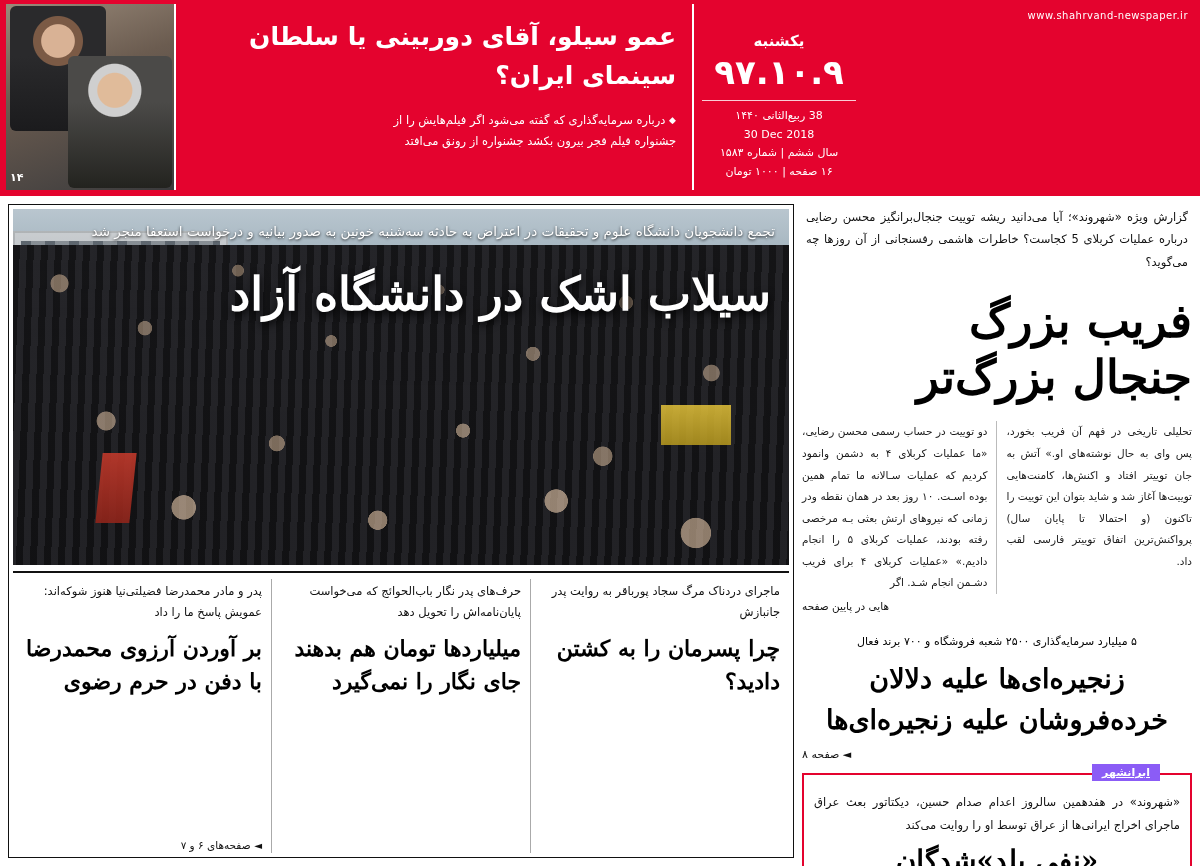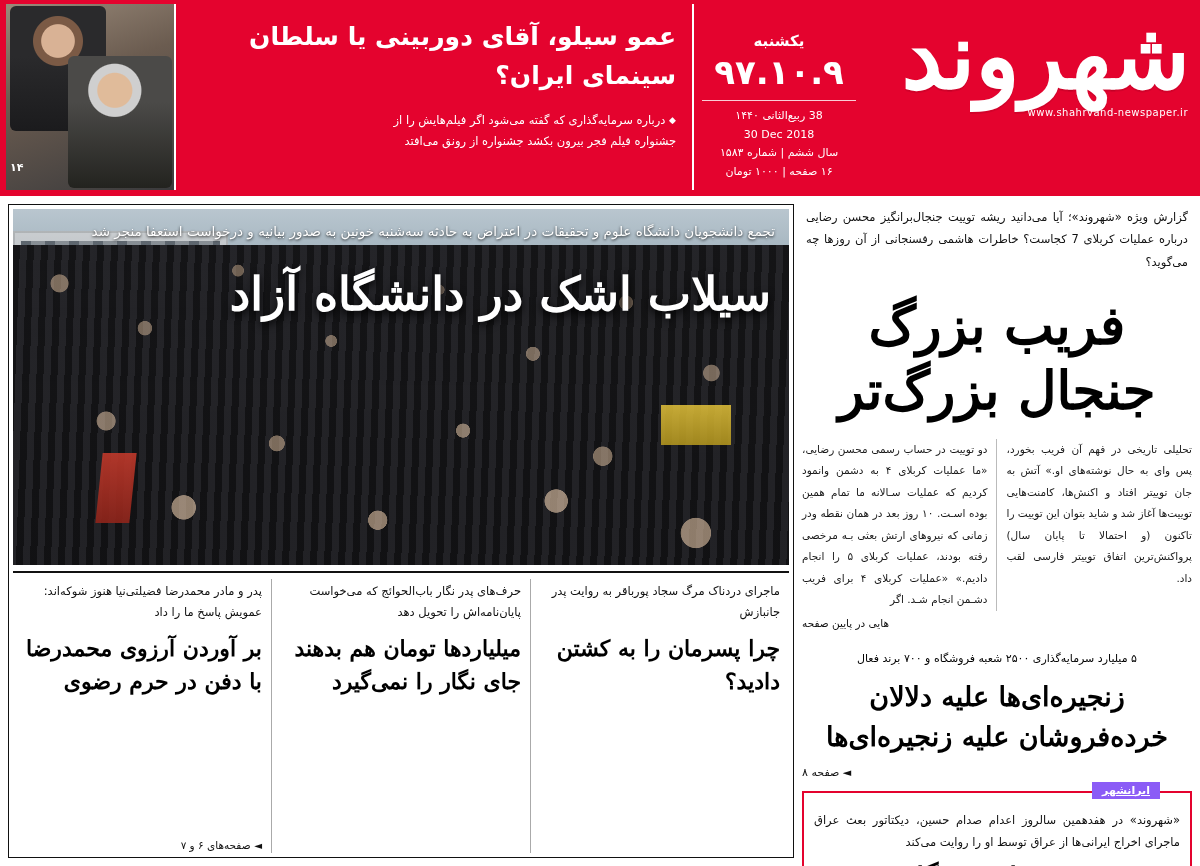--- a/index.html
+++ b/index.html
@@ -109,21 +109,21 @@
                 linear-gradient(180deg, #2a2a2c 40%, #1b1b1d 100%);
     border-radius: 6px;
   }
   .mast-photo .man2 {
     position: absolute; left: 62px; top: 52px; width: 104px; height: 132px;
     background: radial-gradient(circle at 45% 26%, #e0bb9a 0 15%, #cfcfcf 16% 23%, transparent 24%),
                 linear-gradient(180deg, #4b4a48 35%, #23231f 100%);
     border-radius: 6px;
   }
   .mast-photo .pagenum {
-    position: absolute; left: 4px; bottom: 16px;
+    position: absolute; left: 4px; bottom: 6px;
     color: #ffffff; font-size: 11px; font-weight: bold;
     direction: rtl;
   }
 
   
   .body-area {
     position: absolute; top: 196px; left: 0;
     width: 1200px; height: 670px;
     padding: 8px 8px 8px 8px;
     display: flex; flex-direction: row; gap: 8px;
@@ -134,22 +134,22 @@
   .col-right {
     width: 390px; display: flex; flex-direction: column;
   }
   .kicker {
     font-size: 11.5px; line-height: 1.95; color: #111;
     text-align: justify; direction: rtl;
     padding: 2px 4px 6px 4px;
   }
   .rule-thin { height: 1px; background: #111; margin: 2px 0 6px; }
   .lead-head {
-    font-size: 53px; font-weight: bold; line-height: 1.22;
-    text-align: center; color: #000; direction: rtl;
+    font-size: 46px; font-weight: bold; line-height: 1.22;
+    color: #000; direction: rtl;
     padding: 6px 0 10px;
     font-family: "DejaVu Serif", "Liberation Serif", serif;
   }
   .lead-cols {
     display: flex; flex-direction: row; gap: 10px;
     padding-top: 6px;
   }
   .lead-col {
     flex: 1; font-size: 10.5px; line-height: 2.05;
     text-align: justify; color: #1a1a1a; direction: rtl;
@@ -321,21 +321,20 @@
 </style>
 </head>
 <body>
 
 <div class="page">
 
   <div class="masthead">
     <div class="mast-inner">
 
       <div class="logo-block">
-        <div class="logo-word">شهروند</div>
         <div class="logo-sub">www.shahrvand-newspaper.ir</div>
       </div>
 
       <div class="meta-block">
         <div class="meta-weekday">یکشنبه</div>
         <div class="meta-date">۹۷.۱۰.۹</div>
         <div class="meta-sep"></div>
         <div class="meta-line">38 ربیع‌الثانی ۱۴۴۰</div>
         <div class="meta-line ltr">30 Dec 2018</div>
         <div class="meta-line">سال ششم | شماره ۱۵۸۳</div>
@@ -356,21 +355,21 @@
         <div class="pagenum">۱۴</div>
       </div>
 
     </div>
   </div>
 
   <div class="body-area">
 
     <div class="col-right">
 
-      <div class="kicker">گزارش ویژه «شهروند»؛ آیا می‌دانید ریشه توییت جنجال‌برانگیز محسن رضایی درباره عملیات کربلای 7 کجاست؟ خاطرات هاشمی رفسنجانی از آن روزها چه می‌گوید؟</div>
+      <div class="kicker">گزارش ویژه «شهروند»؛ آیا می‌دانید ریشه توییت جنجال‌برانگیز محسن رضایی درباره عملیات کربلای 5 کجاست؟ خاطرات هاشمی رفسنجانی از آن روزها چه می‌گوید؟</div>
       <div class="rule-thin"></div>
 
       <div class="lead-head">
         <div>فریب بزرگ</div>
         <div>جنجال بزرگ‌تر</div>
       </div>
 
       <div class="lead-cols">
         <div class="lead-col">تحلیلی تاریخی در فهم آن فریب بخورد، پس وای به حال نوشته‌های او.» آتش به جان توییتر افتاد و اکنش‌ها، کامنت‌هایی توییت‌ها آغاز شد و شاید بتوان این توییت را تاکنون (و احتمالا تا پایان سال) پرواکنش‌ترین اتفاق توییتر فارسی لقب داد.</div>
         <div class="lead-col">دو توییت در حساب رسمی محسن رضایی، «ما عملیات کربلای ۴ به دشمن وانمود کردیم که عملیات سـالانه ما تمام همین بوده اسـت. ۱۰ روز بعد در همان نقطه ودر زمانی که نیروهای ارتش بعثی بـه مرخصی رفته بودند، عملیات کربلای ۵ را انجام دادیم.» «عملیات کربلای ۴ برای فریب دشـمن انجام شـد. اگر</div>

